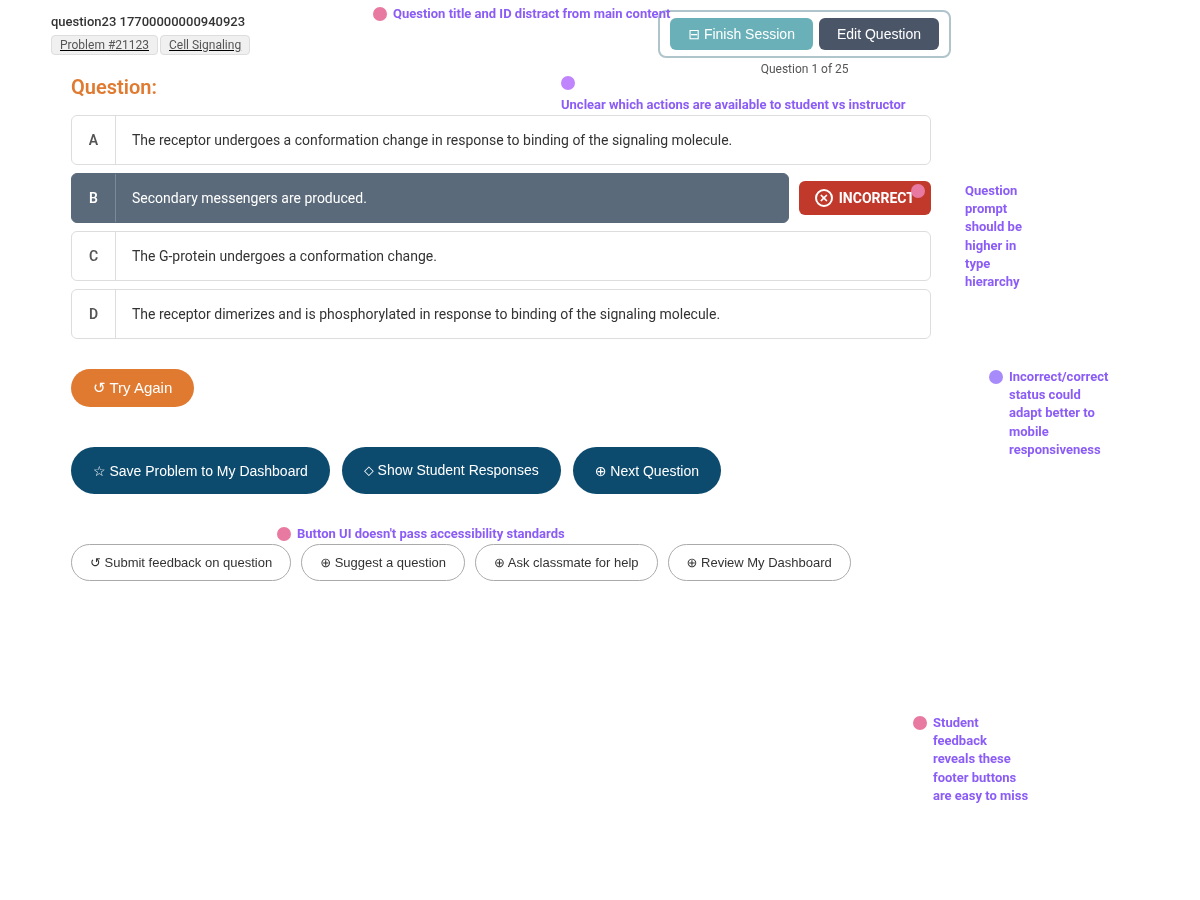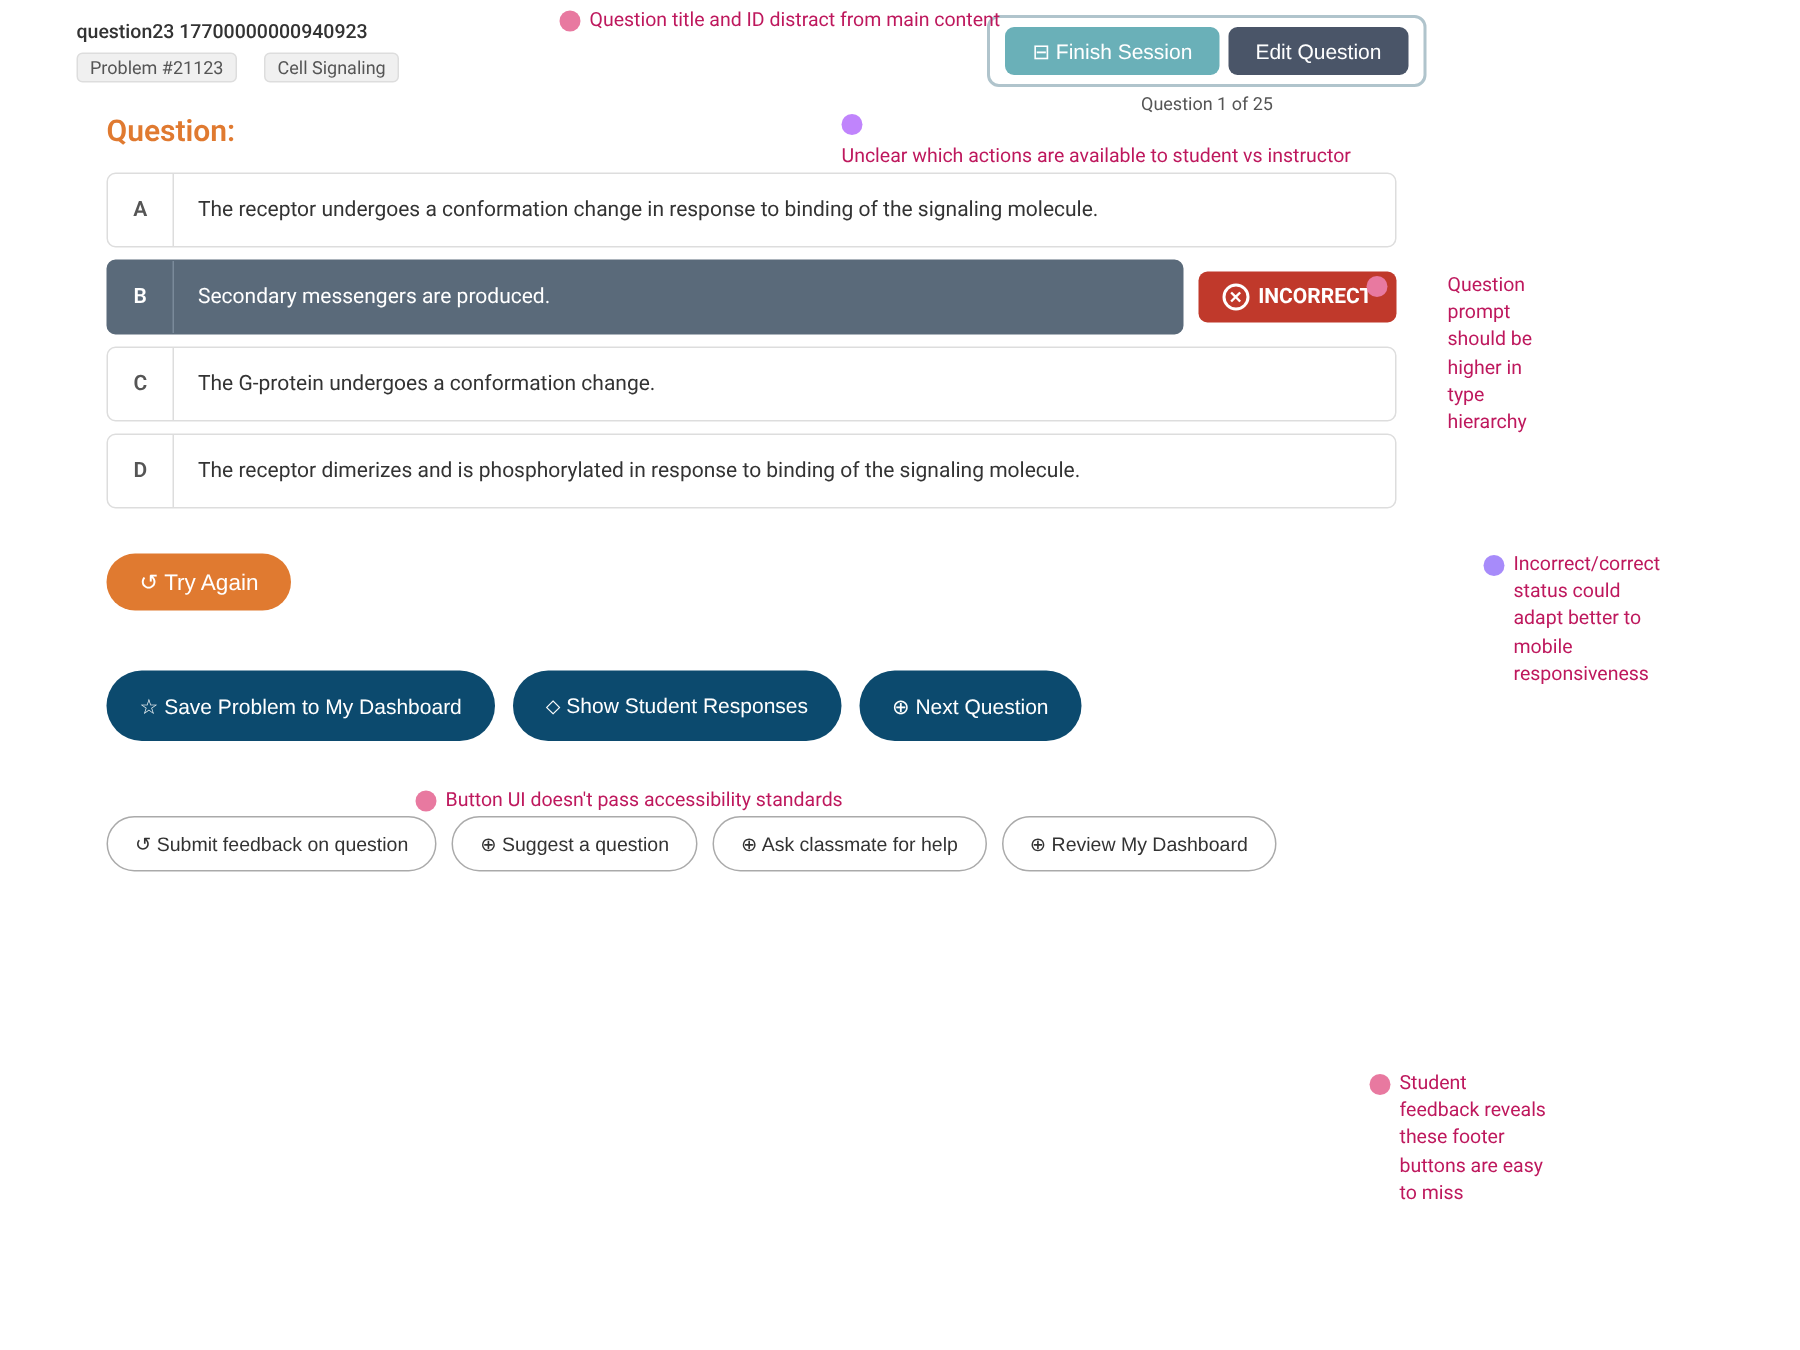--- a/index.html
+++ b/index.html
@@ -22,22 +22,23 @@
     .question-meta {
       flex: 1;
     }
     .question-id {
       font-size: 13px;
       color: #333;
       font-weight: 500;
     }
     .question-tags {
       display: flex;
-      gap: 18px;
+      gap: 2px;
       margin-top: 6px;
+      text-decoration: underline;
     }
     .tag {
       background: #f0f0f0;
       border: 1px solid #ddd;
       border-radius: 4px;
       padding: 2px 8px;
       font-size: 12px;
       color: #555;
     }
 
@@ -99,22 +100,22 @@
       border-radius: 50%;
       flex-shrink: 0;
       margin-top: 2px;
     }
     .dot-pink { background: #e879a0; }
     .dot-purple { background: #c084fc; }
     .dot-lavender { background: #a78bfa; }
 
     .annotation-text {
       font-size: 13px;
-      font-weight: 400;
-      color: #be185d;
+      font-weight: 700;
+      color: #8b5cf6;
       line-height: 1.4;
     }
 
     
     .main-content {
       padding: 20px 40px;
       max-width: 960px;
     }
 
     .question-label {

